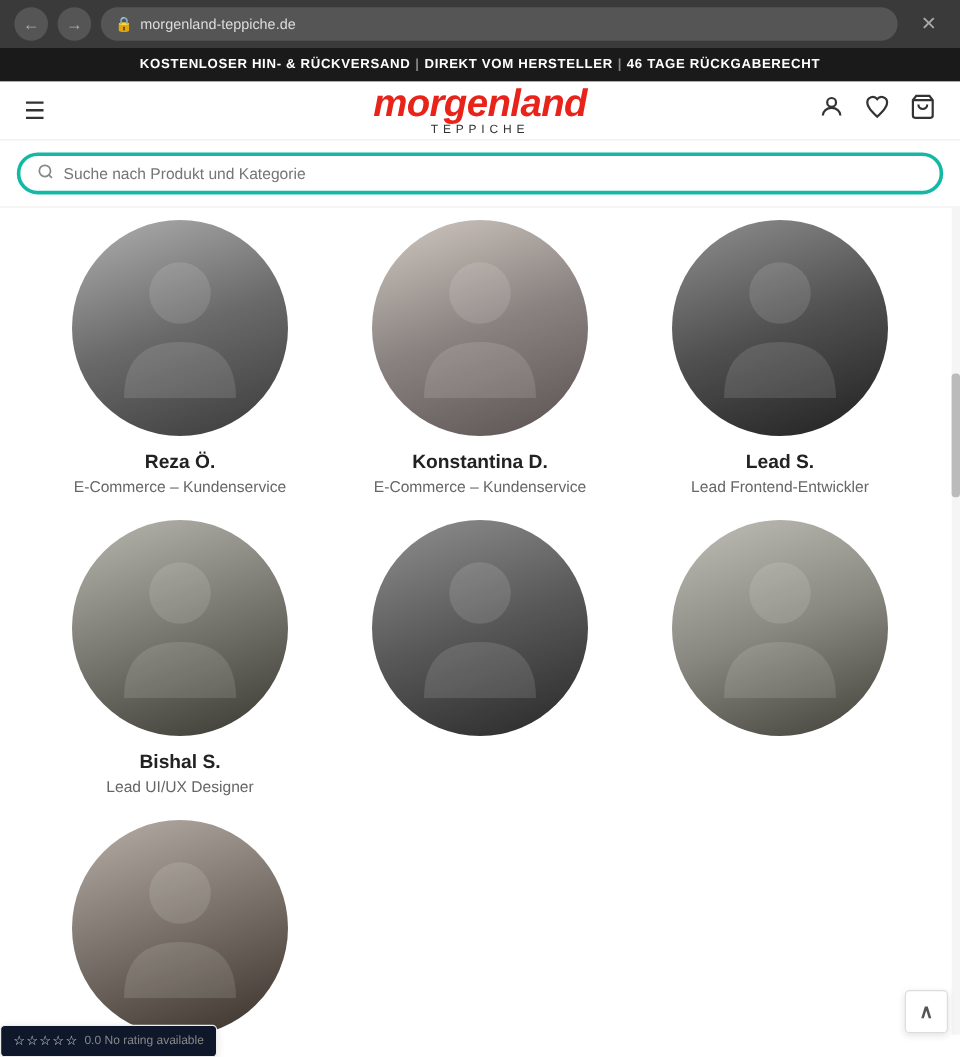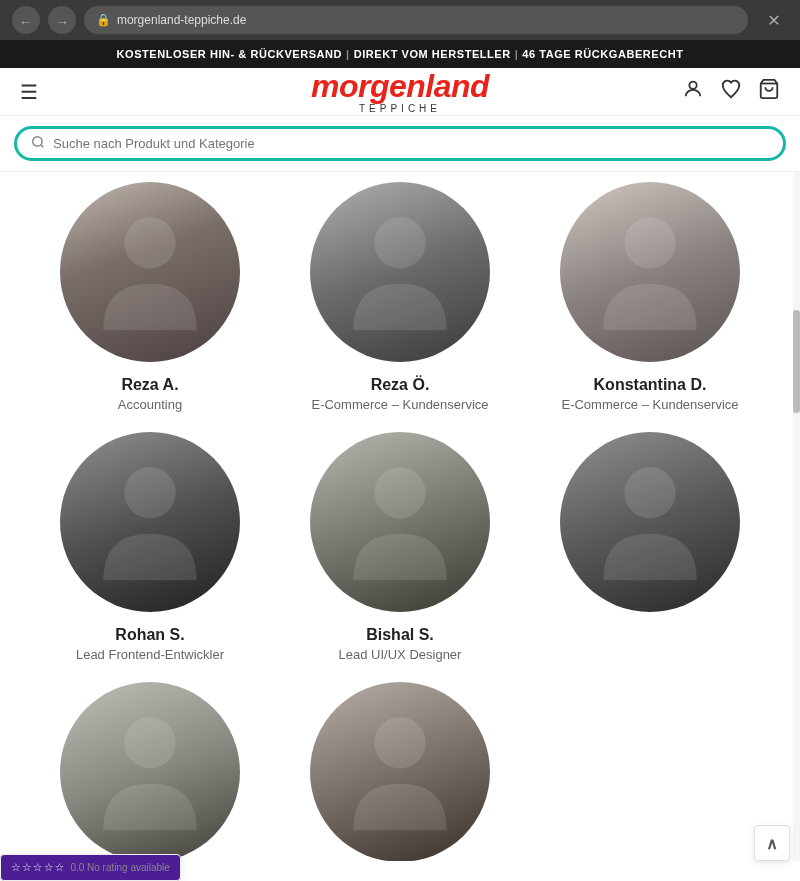--- a/index.html
+++ b/index.html
@@ -232,21 +232,21 @@
     .member-role {
       font-size: 13px;
       color: #666;
     }
 
     
     .rating-badge {
       position: fixed;
       bottom: 0;
       left: 0;
-      background: #4c1d95;
+      background: #0f172a;
       border: 1px solid #eee;
       border-radius: 4px;
       padding: 6px 10px;
       display: flex;
       align-items: center;
       gap: 6px;
       z-index: 100;
       box-shadow: 0 2px 8px rgba(0,0,0,0.1);
     }
     .rating-stars {
@@ -360,32 +360,20 @@
         <circle cx="11" cy="11" r="8"></circle>
         <line x1="21" y1="21" x2="16.65" y2="16.65"></line>
       </svg>
     </span>
     <input class="search-input" type="text" placeholder="Suche nach Produkt und Kategorie" style="">
   </div>
 </div>
 
 <div class="content-area" style="position:relative;">
   <div class="team-grid" id="team-grid">
-  <div class="team-member">
-        <div class="avatar-circle">
-          <div class="avatar-placeholder avatar-1">
-    <svg class="person-svg" viewBox="0 0 100 120" fill="rgba(255,255,255,0.4)">
-      <circle cx="50" cy="35" r="22"></circle>
-      <path d="M10 110 Q10 70 50 70 Q90 70 90 110 Z"></path>
-    </svg>
-  </div>
-        </div>
-        <div class="member-name">Reza A.</div>
-        <div class="member-role">Accounting</div>
-      </div>
       <div class="team-member">
         <div class="avatar-circle">
           <div class="avatar-placeholder avatar-2">
     <svg class="person-svg" viewBox="0 0 100 120" fill="rgba(255,255,255,0.4)">
       <circle cx="50" cy="35" r="22"></circle>
       <path d="M10 110 Q10 70 50 70 Q90 70 90 110 Z"></path>
     </svg>
   </div>
         </div>
         <div class="member-name">Reza Ö.</div>
@@ -405,21 +393,21 @@
       </div>
       <div class="team-member">
         <div class="avatar-circle">
           <div class="avatar-placeholder avatar-4">
     <svg class="person-svg" viewBox="0 0 100 120" fill="rgba(255,255,255,0.4)">
       <circle cx="50" cy="35" r="22"></circle>
       <path d="M10 110 Q10 70 50 70 Q90 70 90 110 Z"></path>
     </svg>
   </div>
         </div>
-        <div class="member-name">Rohan S.</div>
+        <div class="member-name">Lead S.</div>
         <div class="member-role">Lead Frontend-Entwickler</div>
       </div>
       <div class="team-member">
         <div class="avatar-circle">
           <div class="avatar-placeholder avatar-5">
     <svg class="person-svg" viewBox="0 0 100 120" fill="rgba(255,255,255,0.4)">
       <circle cx="50" cy="35" r="22"></circle>
       <path d="M10 110 Q10 70 50 70 Q90 70 90 110 Z"></path>
     </svg>
   </div>

